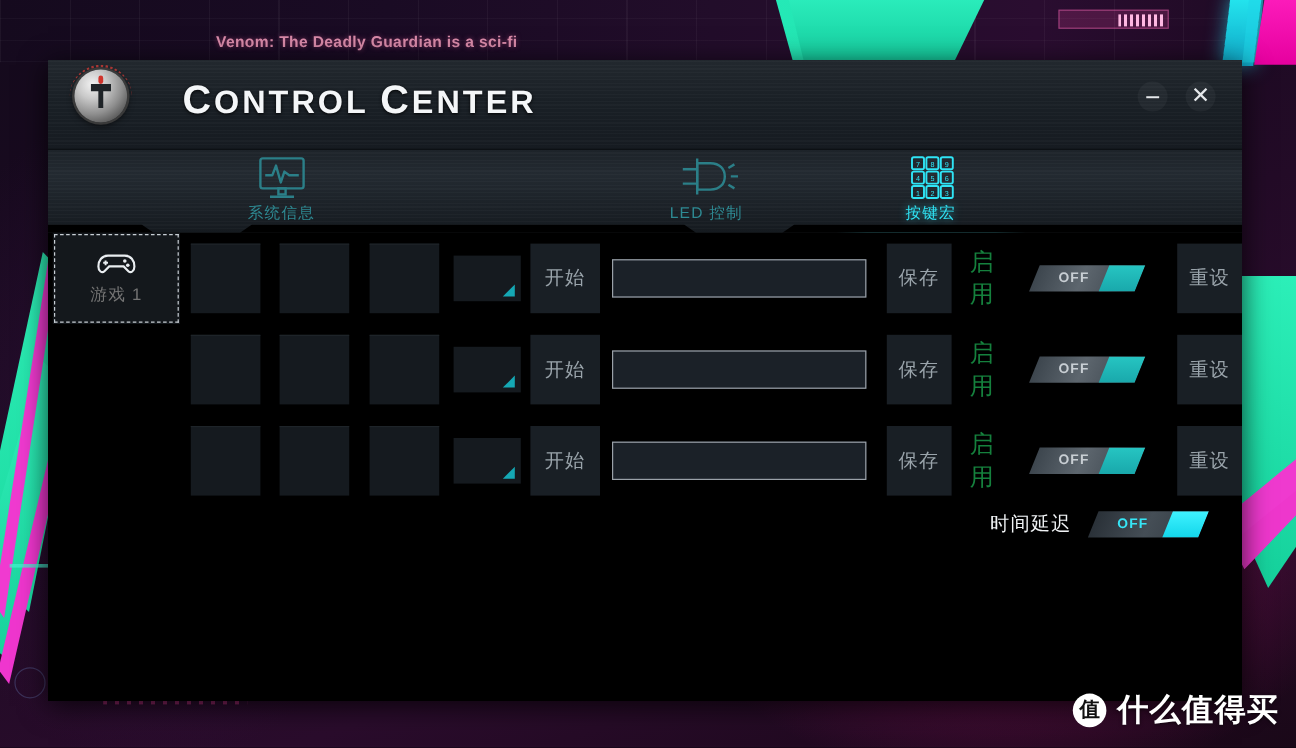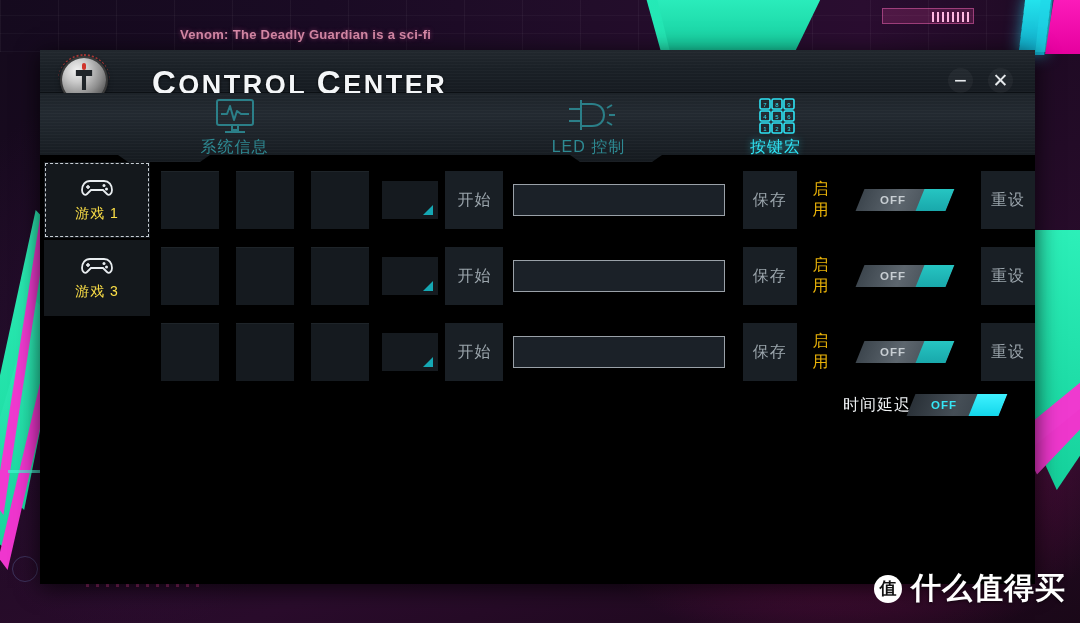--- a/index.html
+++ b/index.html
@@ -144,35 +144,35 @@
     display:flex; align-items:center; gap:9px;
     z-index:40;
   }
   #watermark .wm-badge {
     width:28px; height:28px; border-radius:50%;
     background:#fff; color:#111; font-size:17px; font-weight:bold;
     display:flex; align-items:center; justify-content:center;
     line-height:1;
   }
   #watermark .wm-text {
-    color:#fff; font-size:30px; font-weight:bold; letter-spacing:1px;
+    color:#fff; font-size:26px; font-weight:bold; letter-spacing:1px;
     text-shadow:0 1px 3px rgba(0,0,0,.6);
   }
 
   
   #app {
     position:absolute; left:40px; top:50px; width:995px; height:534px;
     background:#000; z-index:20;
     box-shadow:0 4px 22px rgba(0,0,0,.75);
     display:flex; flex-direction:column;
   }
 
   
   #titlebar {
-    position:relative; height:43px; flex:none;
+    position:relative; height:75px; flex:none;
     background:
       repeating-linear-gradient(0deg, rgba(255,255,255,.022) 0 1px, transparent 1px 3px),
       linear-gradient(180deg,#22282e 0%,#1a2026 45%,#161b21 100%);
     border-bottom:1px solid #0c1014;
   }
   #logo {
     position:absolute; left:22px; top:8px; width:44px; height:44px;
     border-radius:50%;
     background:radial-gradient(circle at 34% 28%, #f2f2f2 0%, #c9c9c9 28%, #8e8e8e 58%, #4d4d4d 85%, #2e2e2e 100%);
     box-shadow:0 0 0 2px #3a3a3a, 0 2px 6px rgba(0,0,0,.8);
@@ -217,21 +217,21 @@
       repeating-linear-gradient(0deg, rgba(255,255,255,.022) 0 1px, transparent 1px 3px),
       linear-gradient(180deg,#1d2329 0%,#232a31 30%,#1b2127 70%,#151a1f 100%);
   }
   .tab {
     position:absolute; top:0; height:69px; width:175px;
     display:flex; flex-direction:column; align-items:center;
     justify-content:flex-start; padding-top:5px; cursor:pointer;
   }
   .tab .ticon { height:36px; display:flex; align-items:center; }
   .tab .tlabel {
-    font-size:16px; color:#2e8a93; margin-top:3px; letter-spacing:1px;
+    font-size:13px; color:#2e8a93; margin-top:3px; letter-spacing:1px;
   }
   .tab.active .tlabel { color:#2fe4f5; text-shadow:0 0 7px rgba(47,228,245,.65); }
   .tab-underline {
     position:absolute; left:50%; transform:translateX(-50%);
     bottom:0px; width:158px; height:4px;
     background:linear-gradient(90deg,rgba(47,228,245,0) 0%,#5ff4ff 16%,#5ff4ff 84%,rgba(47,228,245,0) 100%);
     clip-path:polygon(5% 0, 95% 0, 100% 100%, 0 100%);
     box-shadow:0 0 12px rgba(70,235,255,.95), 0 0 22px rgba(70,235,255,.55);
   }
   #tabedge {
@@ -245,21 +245,21 @@
   }
   
   #sidebar { position:absolute; left:4px; top:0px; width:106px; }
   .game-btn {
     position:relative; height:76px; width:106px;
     background:#14181c;
     display:flex; flex-direction:column; align-items:center; justify-content:center;
     gap:6px; cursor:pointer; margin-bottom:2px;
   }
   .game-btn.selected { outline:1px dashed #c7ced4; outline-offset:-2px; }
-  .game-btn .glabel { font-size:14px; color:#fde047; letter-spacing:1px; }
+  .game-btn .glabel { font-size:14px; color:#737373; letter-spacing:1px; }
 
   
   .row {
     position:absolute; left:0; width:995px; height:76px;
     display:flex; align-items:center;
   }
   .slot {
     width:58px; height:58px; background:#151a1f; flex:none;
     border-top:1px solid #1e2429;
     cursor:pointer;
@@ -276,21 +276,21 @@
   }
   .btn-dark {
     height:58px; background:#191f25; flex:none;
     display:flex; align-items:center; justify-content:center;
     font-size:16px; color:#9aa4ab; letter-spacing:1px; cursor:pointer;
   }
   .macro-input {
     width:212px; height:32px; background:#1b2128;
     border:1px solid #9aa1a8; flex:none; cursor:text;
   }
-  .enable-label { font-size:16px; color:#eab308; letter-spacing:1px; }
+  .enable-label { font-size:20px; color:#15803d; letter-spacing:1px; }
 
   
   .toggle {
     position:relative; width:92px; height:22px; cursor:pointer;
     transform:skewX(-22deg);
     background:linear-gradient(90deg,#3d464e 0%,#5d666e 45%,#4a535b 75%,#2e363d 100%);
     overflow:hidden;
   }
   .toggle .tg-text {
     position:absolute; left:0; top:0; width:66px; height:22px;
@@ -303,21 +303,21 @@
     position:absolute; right:0; top:0; width:30px; height:22px;
     background:linear-gradient(180deg,#26c5c2,#19a8ab);
   }
   .toggle.bright { background:linear-gradient(90deg,#2a3138 0%,#454e56 50%,#323a41 100%); }
   .toggle.bright .tg-text { color:#36e6f6; }
   .toggle.bright .tg-knob { background:linear-gradient(180deg,#3ff2ff,#13d6ea); }
 
   
   #delay-row {
     position:absolute; right:32px; top:232px;
-    display:flex; align-items:center; 
+    display:flex; align-items:center; gap:18px;
   }
   #delay-row .dlabel { font-size:16px; color:#f0f3f5; letter-spacing:1px; }
 
   
   #footer {
     position:relative; height:38px; flex:none; background:#000;
   }
   #footer .divline {
     position:absolute; left:0; top:0; width:995px; height:14px;
   }
@@ -448,30 +448,20 @@
           <path d="M10 4 H24 C29 4 32 8 32 13 C32 17 29 19 27 17 L23 13 H11 L7 17 C5 19 2 17 2 13 C2 8 5 4 10 4 Z" fill="none" stroke="#e9edf0" stroke-width="1.8"></path>
           <line x1="8" y1="8" x2="8" y2="12" stroke="#e9edf0" stroke-width="1.6"></line>
           <line x1="6" y1="10" x2="10" y2="10" stroke="#e9edf0" stroke-width="1.6"></line>
           <circle cx="24" cy="8.5" r="1.5" fill="#e9edf0"></circle>
           <circle cx="26.5" cy="12" r="1.5" fill="#e9edf0"></circle>
         </svg>
         <div class="glabel">游戏 1</div>
       </div>
 
 
-      <div class="game-btn">
-        <svg width="34" height="22" viewBox="0 0 34 22">
-          <path d="M10 4 H24 C29 4 32 8 32 13 C32 17 29 19 27 17 L23 13 H11 L7 17 C5 19 2 17 2 13 C2 8 5 4 10 4 Z" fill="none" stroke="#e9edf0" stroke-width="1.8"></path>
-          <line x1="8" y1="8" x2="8" y2="12" stroke="#e9edf0" stroke-width="1.6"></line>
-          <line x1="6" y1="10" x2="10" y2="10" stroke="#e9edf0" stroke-width="1.6"></line>
-          <circle cx="24" cy="8.5" r="1.5" fill="#e9edf0"></circle>
-          <circle cx="26.5" cy="12" r="1.5" fill="#e9edf0"></circle>
-        </svg>
-        <div class="glabel">游戏 3</div>
-      </div>
     </div>
 
     <div class="row" style="top:0px">
       <div style="width:124px"></div>
       <div class="slot"></div>
       <div style="width:17px"></div>
       <div class="slot"></div>
       <div style="width:17px"></div>
       <div class="slot"></div>
       <div style="width:13px"></div>

